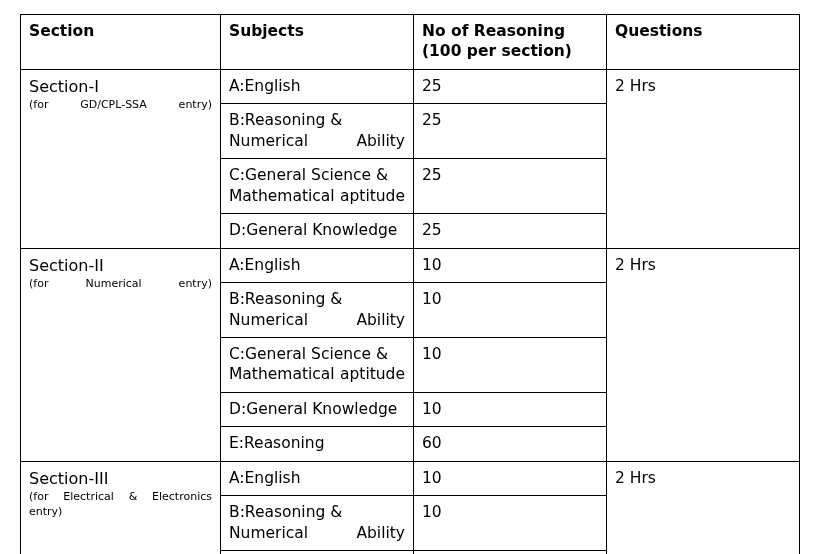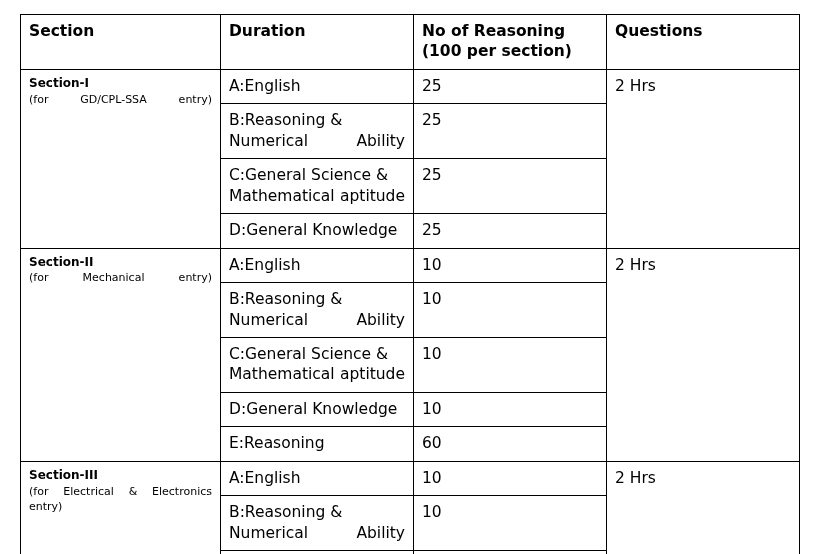--- a/index.html
+++ b/index.html
@@ -38,22 +38,22 @@
   .col-section { width: 200px; }
   .col-subjects { width: 193px; }
   .col-questions { width: 193px; }
   .col-duration { width: 193px; }
 
   thead th {
     font-weight: bold;
     font-size: 16px;
   }
   .sec-title {
-    font-weight: bold;
-    font-size: 12px;
+    font-weight: normal;
+    font-size: 16px;
     display: block;
     margin-bottom: 1px;
   }
   .sec-sub {
     display: block;
     font-size: 11px;
     text-align: justify;
     text-align-last: justify;
     line-height: 1.36;
   }
@@ -81,21 +81,21 @@
   <table class="exam-table">
     <colgroup>
       <col class="col-section">
       <col class="col-subjects">
       <col class="col-questions">
       <col class="col-duration">
     </colgroup>
     <thead>
       <tr>
         <th>Section</th>
-        <th>Duration</th>
+        <th>Subjects</th>
         <th>
           <span>No of Reasoning</span><br>
           <span>(100 per section)</span>
         </th>
         <th>Questions</th>
       </tr>
     </thead>
     <tbody>
 
       <tr>
@@ -116,21 +116,21 @@
         <td class="num-cell">25</td>
       </tr>
       <tr>
         <td class="subject-cell nojustify">D:General Knowledge</td>
         <td class="num-cell">25</td>
       </tr>
 
       <tr>
         <td class="merged" rowspan="5">
           <span class="sec-title">Section-II</span>
-          <span class="sec-sub">(for Mechanical entry)</span>
+          <span class="sec-sub">(for Numerical entry)</span>
         </td>
         <td class="subject-cell nojustify">A:English</td>
         <td class="num-cell">10</td>
         <td class="dur-cell merged" rowspan="5">2 Hrs</td>
       </tr>
       <tr>
         <td class="subject-cell">B:Reasoning &amp; Numerical Ability</td>
         <td class="num-cell">10</td>
       </tr>
       <tr>

